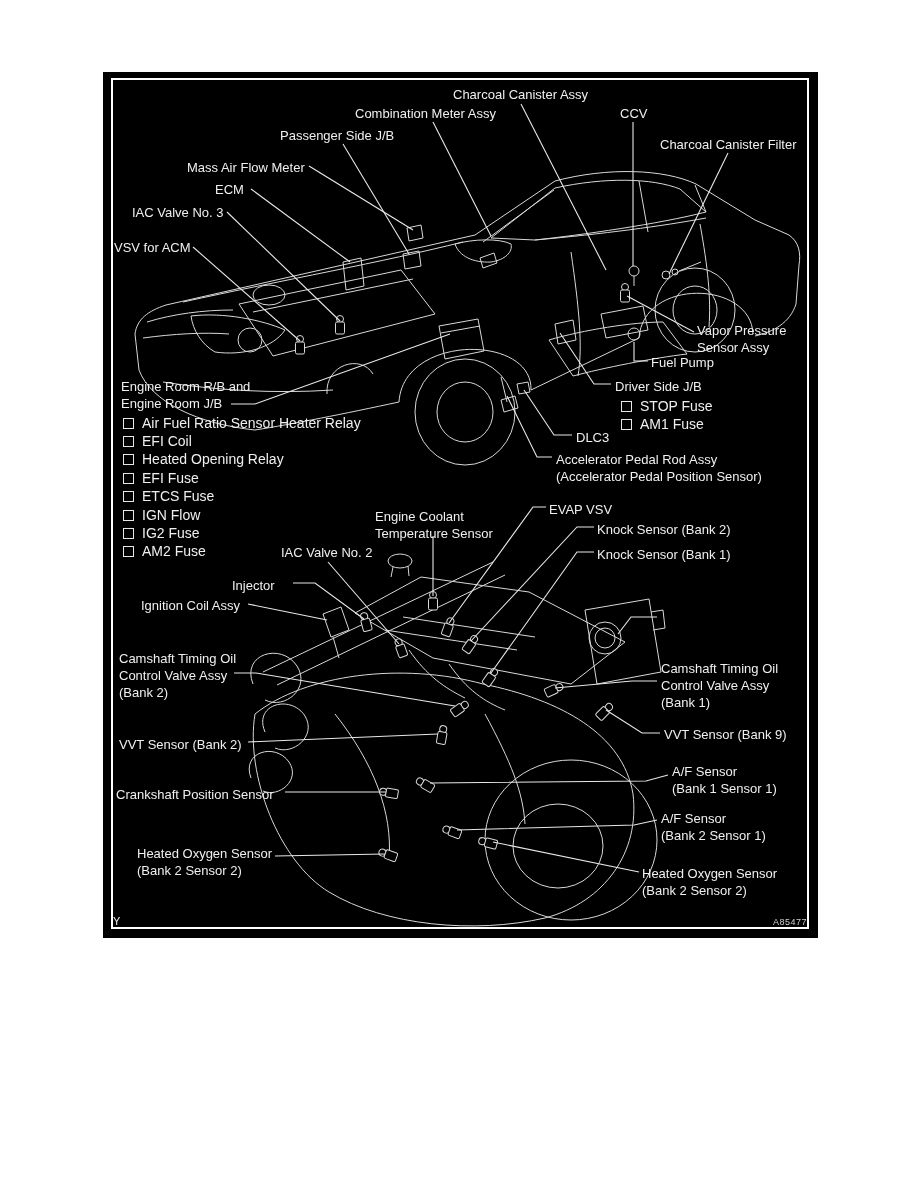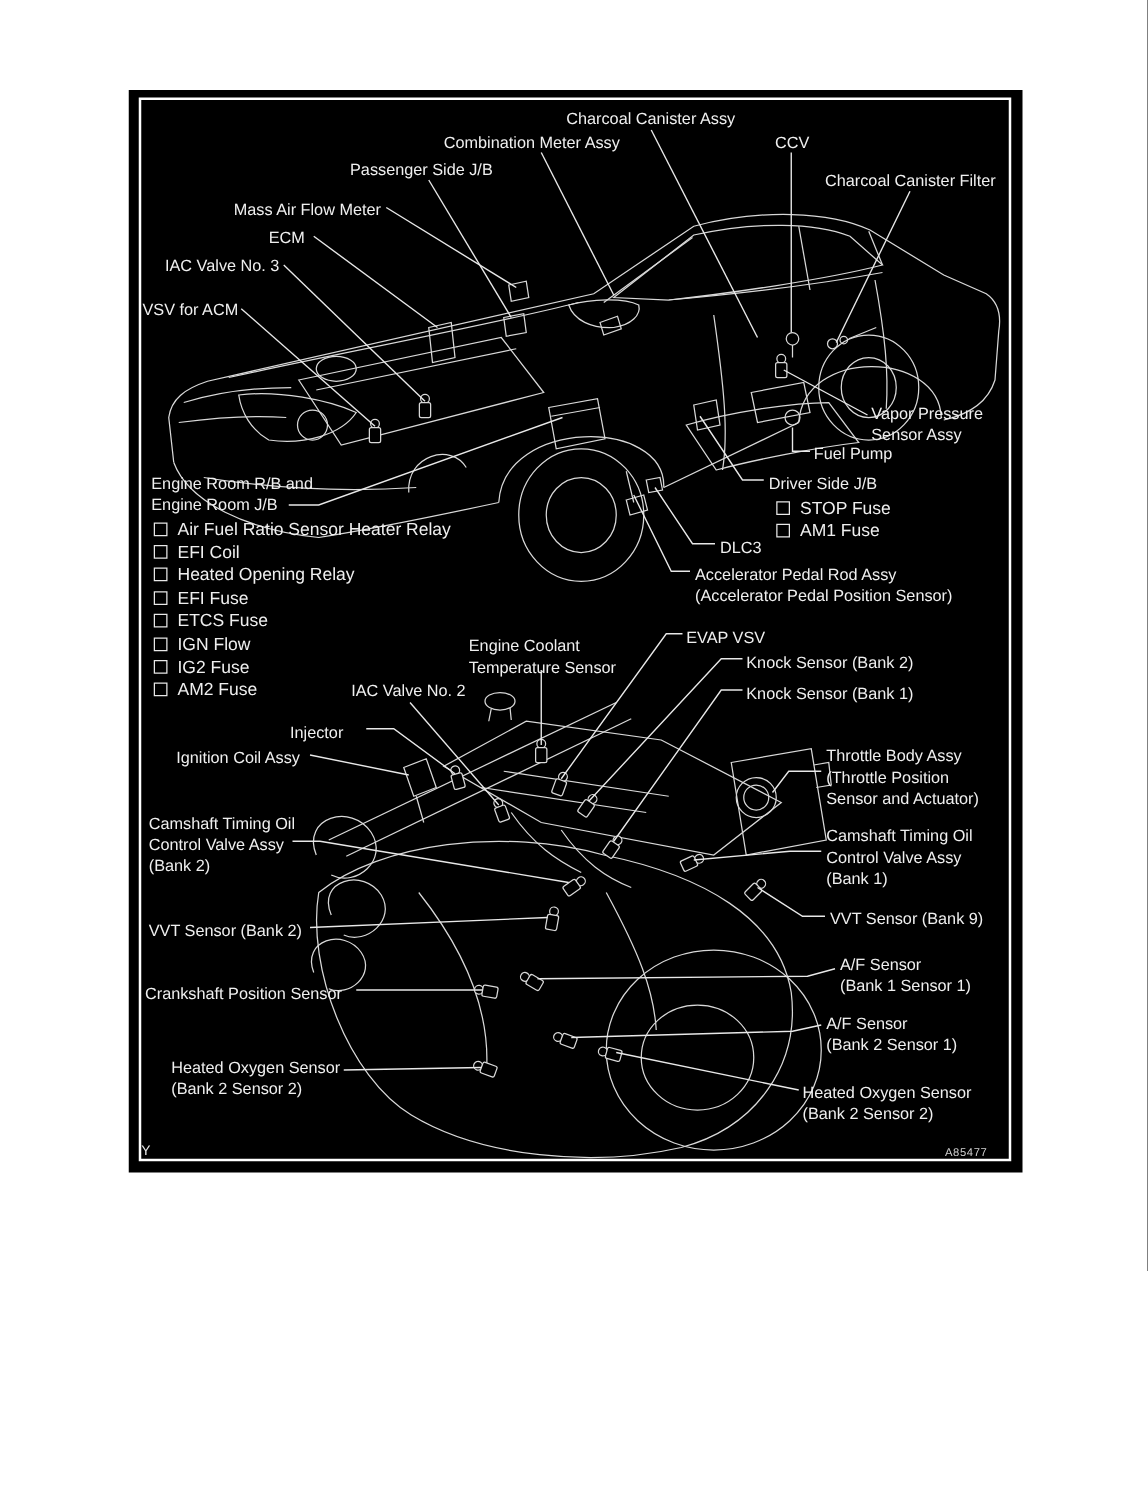--- a/index.html
+++ b/index.html
@@ -24,21 +24,21 @@
   .chklist .chkrow{display:flex;align-items:center;height:18.4px;}
   .chkrow .chk{
     width:9px;height:9px;border:1px solid #e8e8e8;margin-right:8px;flex:none;
     background:transparent;
   }
   .chkrow span{display:inline;white-space:nowrap;color:#efefef;font-size:14px;}
   .corner-mark{
     position:absolute;left:10px;bottom:11px;color:#e8e8e8;font-size:11px;
   }
   .fig-code{
-    position:absolute;right:28px;bottom:11px;color:#cfcfcf;font-size:9px;
+    position:absolute;right:11px;bottom:11px;color:#cfcfcf;font-size:9px;
     letter-spacing:0.5px;
   }
 </style>
 </head>
 <body>
 
 <div class="figure">
 
   <svg class="art" viewBox="0 0 715 866">
     <defs>
@@ -266,25 +266,20 @@
     <span>Engine Coolant</span>
     <span>Temperature Sensor</span>
   </div>
   <div class="lbl" style="left:446px;top:429px">EVAP VSV</div>
   <div class="lbl" style="left:494px;top:449px">Knock Sensor (Bank 2)</div>
   <div class="lbl" style="left:494px;top:474px">Knock Sensor (Bank 1)</div>
   <div class="lbl" style="left:178px;top:472px">IAC Valve No. 2</div>
   <div class="lbl" style="left:129px;top:505px">Injector</div>
   <div class="lbl" style="left:38px;top:525px">Ignition Coil Assy</div>
 
-  <div class="lbl" style="left:558px;top:524px">
-    <span>Throttle Body Assy</span>
-    <span>(Throttle Position</span>
-    <span>Sensor and Actuator)</span>
-  </div>
   <div class="lbl" style="left:16px;top:578px">
     <span>Camshaft Timing Oil</span>
     <span>Control Valve Assy</span>
     <span>(Bank 2)</span>
   </div>
   <div class="lbl" style="left:558px;top:588px">
     <span>Camshaft Timing Oil</span>
     <span>Control Valve Assy</span>
     <span>(Bank 1)</span>
   </div>

